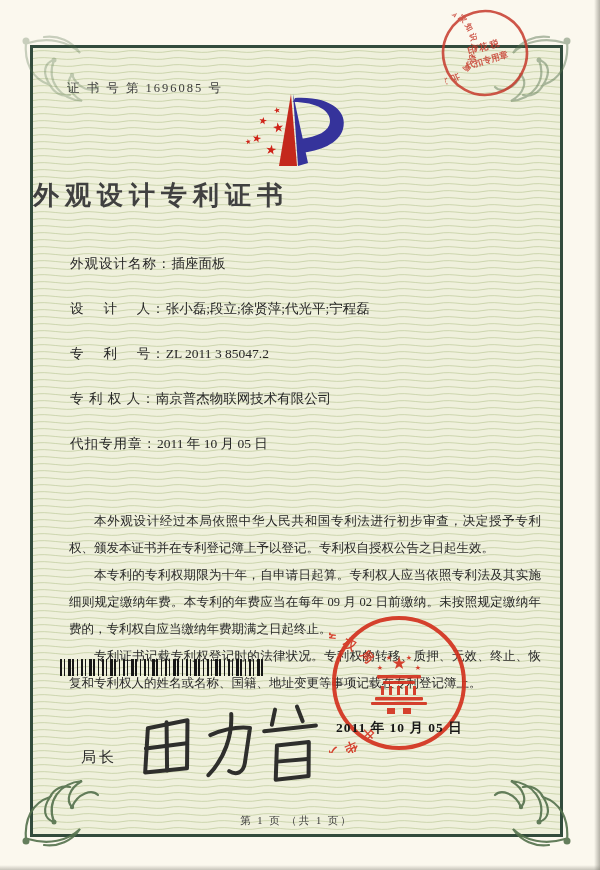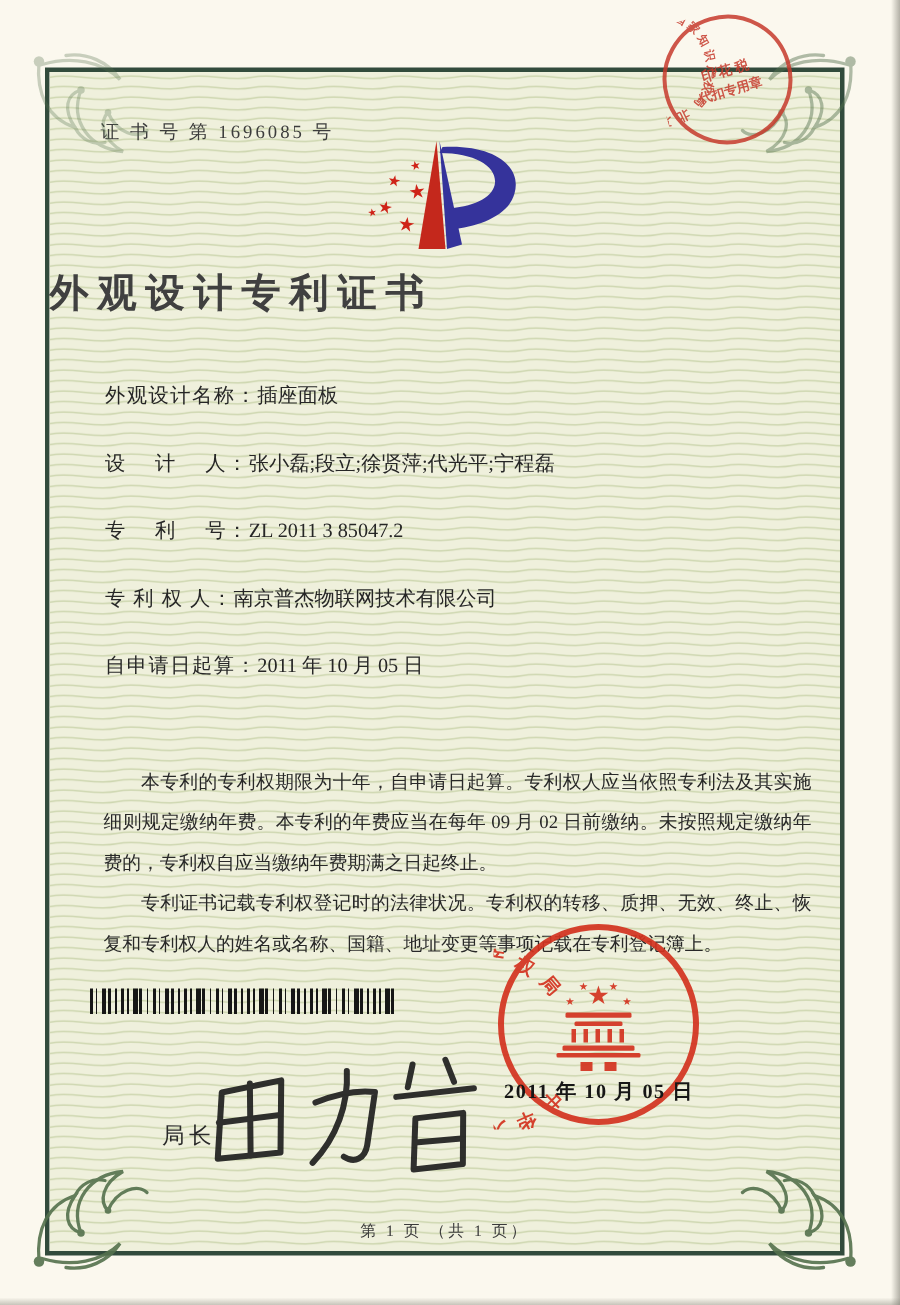--- a/index.html
+++ b/index.html
@@ -33,21 +33,21 @@
   .paras p{margin:0;text-indent:2em;}
 
   .barcode{position:absolute;left:27px;top:611px;width:203px;height:17px;
     background-image:repeating-linear-gradient(90deg,
       #161616 0 2px,transparent 2px 4px,
       #161616 4px 5px,transparent 5px 8px,
       #161616 8px 11px,transparent 11px 12px,
       #161616 12px 14px,transparent 14px 17px,
       #161616 17px 18px,transparent 18px 21px);}
 
-  .director{position:absolute;left:75px;top:700px;font-size:15px;letter-spacing:3px;color:#2a2a2a;}
+  .director{position:absolute;left:48px;top:700px;font-size:15px;letter-spacing:3px;color:#2a2a2a;}
   .sig{position:absolute;left:98px;top:652px;width:200px;height:95px;}
   .sr{position:absolute;opacity:0;font-size:1px;pointer-events:none;}
 
   .seal{position:absolute;left:329px;top:613px;width:140px;height:140px;z-index:4;}
   .issue-date{position:absolute;left:336px;top:719px;z-index:5;font-size:13.5px;
               letter-spacing:1px;color:#161616;font-weight:bold;}
 
   .footer{position:absolute;left:0;bottom:6px;width:100%;text-align:center;
           font-size:10.5px;letter-spacing:2px;color:#3a3a3a;}
 
@@ -122,25 +122,26 @@
         <div class="field-row">
           <span class="lbl">设　 计　 人：</span><span class="val">张小磊;段立;徐贤萍;代光平;宁程磊</span>
         </div>
         <div class="field-row">
           <span class="lbl">专　 利　 号：</span><span class="val">ZL 2011 3 85047.2</span>
         </div>
         <div class="field-row">
           <span class="lbl">专 利 权 人：</span><span class="val">南京普杰物联网技术有限公司</span>
         </div>
         <div class="field-row">
-          <span class="lbl">自申请日起算：</span><span class="val">2011 年 10 月 05 日</span>
+          <span class="lbl">代扣专用章：</span><span class="val">2011 年 10 月 05 日</span>
         </div>
       </div>
 
       <div class="paras">
+        <p>本外观设计经过本局依照中华人民共和国专利法进行初步审查，决定授予专利权、颁发本证书并在专利登记簿上予以登记。专利权自授权公告之日起生效。</p>
         <p>本专利的专利权期限为十年，自申请日起算。专利权人应当依照专利法及其实施细则规定缴纳年费。本专利的年费应当在每年 09 月 02 日前缴纳。未按照规定缴纳年费的，专利权自应当缴纳年费期满之日起终止。</p>
         <p>专利证书记载专利权登记时的法律状况。专利权的转移、质押、无效、终止、恢复和专利权人的姓名或名称、国籍、地址变更等事项记载在专利登记簿上。</p>
       </div>
 
       <div class="barcode"></div>
 
       <div class="director">局长</div>
 
       <div class="sig">
         <span class="sr">田力普</span>

